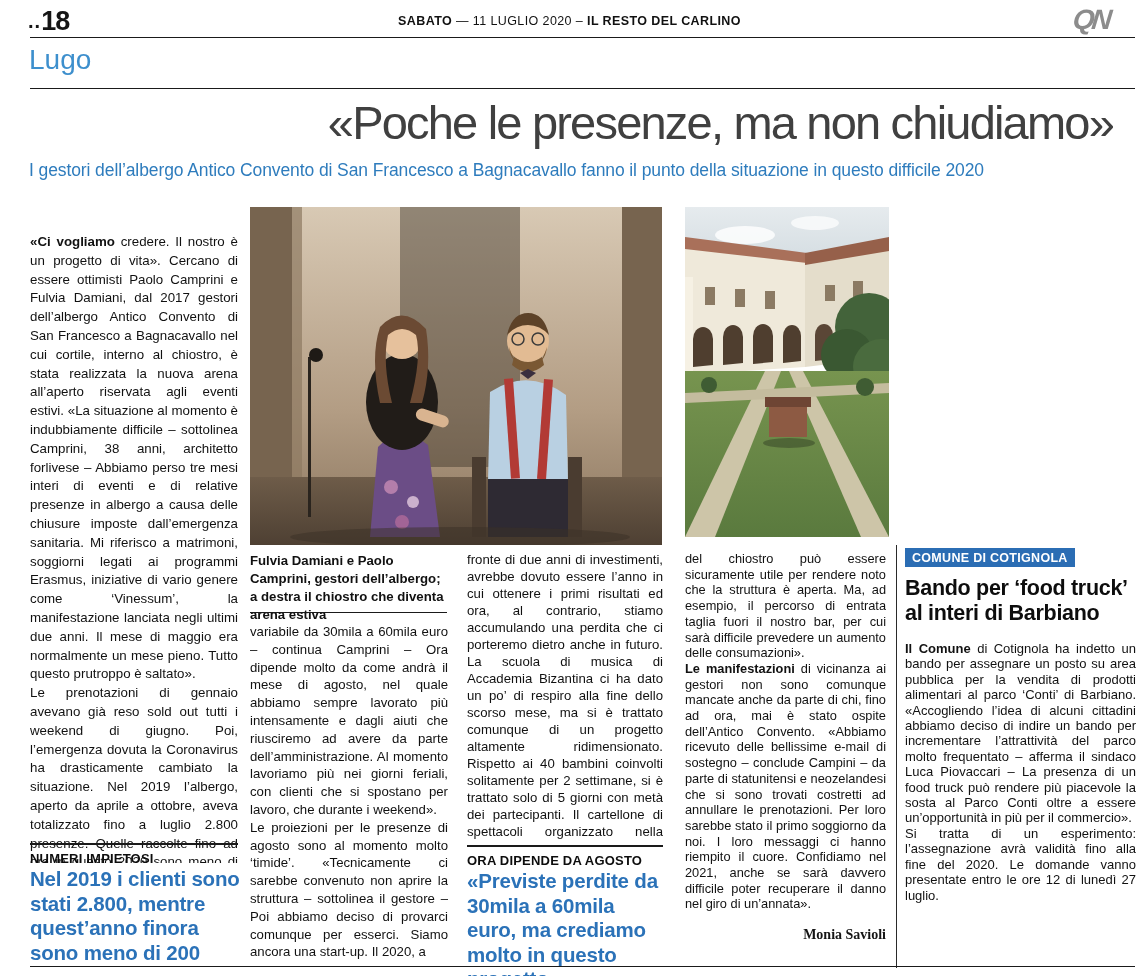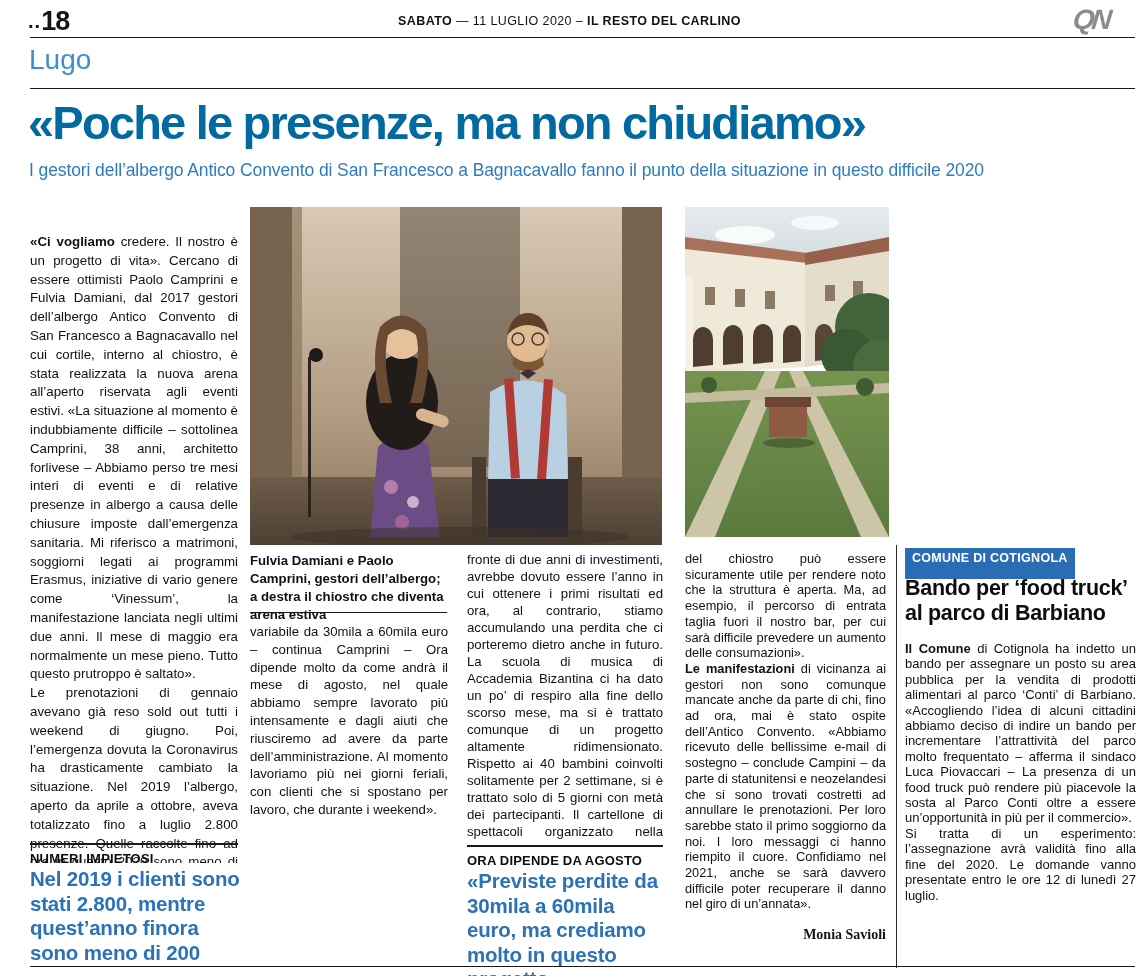--- a/index.html
+++ b/index.html
@@ -12,22 +12,22 @@
   
   .pagenum{left:28px;top:6px;font-weight:700;font-size:27px;letter-spacing:-1px;}
   .pagenum .dots{font-size:20px;letter-spacing:1px;vertical-align:2px;}
   .dateline{left:0;right:0;top:14px;text-align:center;font-size:12.5px;letter-spacing:.4px;color:#111;}
   .dateline .b{font-weight:700;}
   .qn{right:30px;top:4px;font-size:28px;font-weight:700;font-style:italic;
       letter-spacing:-3px;color:#8c8c8c;transform:skewX(-6deg);}
 
   .section-title{left:29px;top:44px;font-size:28px;font-weight:400;color:#3d8fcd;}
 
-  .headline{left:28px;top:95px;width:1085px;font-size:47px;font-weight:700;
-            letter-spacing:-1.8px;color:#0369a1;white-space:nowrap;}
+  .headline{left:28px;top:95px;width:1085px;font-size:47px;font-weight:400;
+            letter-spacing:-1.8px;color:#404040;white-space:nowrap;text-align:right;}
   .subhead{left:29px;top:160px;width:1090px;font-size:17.5px;color:#2e7cbd;letter-spacing:-0.1px;}
 
   
   .coltext{text-align:justify;overflow:hidden;hyphens:auto;-webkit-hyphens:auto;color:#111;}
   .coltext p{margin:0;}
   .col1{left:30px;top:209px;width:208px;height:630px;font-size:13.3px;line-height:18.8px;margin-top:24px;}
   .col2{left:250px;top:623px;width:198px;height:344px;font-size:13.2px;line-height:17.8px;}
   .col3{left:467px;top:551px;width:196px;height:290px;font-size:13.2px;line-height:17px;}
   .col4{left:685px;top:551px;width:201px;height:372px;font-size:12.8px;line-height:15.7px;}
   .byline{left:685px;top:927px;width:201px;text-align:right;font-weight:700;font-size:14px;font-family:Liberation Serif, serif;}
@@ -36,21 +36,21 @@
 
   .kicker{font-size:13px;font-weight:700;letter-spacing:.2px;color:#0d0d0d;}
   .bigblue{font-size:20.5px;font-weight:700;line-height:24.5px;color:#2b72b8;letter-spacing:-0.2px;}
   .numbers-kicker{left:30px;top:851px;}
   .numbers-text{left:30px;top:867px;width:210px;}
   .quote-kicker{left:467px;top:853px;}
   .quote-text{left:467px;top:869px;width:200px;}
 
   
   .sb-label{left:905px;top:548px;background:#2b6db4;color:#ffffff;font-size:12.5px;
-            font-weight:700;letter-spacing:.3px;padding:3px 7px 14px 7px;}
+            font-weight:700;letter-spacing:.3px;padding:3px 7px 2px 7px;}
   .sb-headline{left:905px;top:576px;width:232px;font-size:21.5px;font-weight:700;
                line-height:25px;letter-spacing:-0.3px;color:#0d0d0d;}
   .sb-body{left:905px;top:641px;width:231px;height:310px;font-size:13px;line-height:15.4px;}
 
   .vrule{position:absolute;width:1px;background:#2a2a2a;}
   .photo{position:absolute;overflow:hidden;}
   .photo svg{display:block;width:100%;height:100%;}
 </style>
 </head>
 <body>
@@ -173,20 +173,21 @@
       <circle cx="24" cy="178" r="8" fill="#3f5c33"></circle>
       <circle cx="180" cy="180" r="9" fill="#3f5c33"></circle>
     </svg>
   </div>
 
   <div class="abs caption">Fulvia Damiani e Paolo Camprini, gestori dell’albergo; a destra il chiostro che diventa arena estiva</div>
   <div class="rule" style="left:250px;top:612px;width:197px;"></div>
 
   <div class="abs coltext col2">
     <p>variabile da 30mila a 60mila euro – continua Camprini – Ora dipende molto da come andrà il mese di agosto, nel quale abbiamo sempre lavorato più intensamente e dagli aiuti che riusciremo ad avere da parte dell’amministrazione. Al momento lavoriamo più nei giorni feriali, con clienti che si spostano per lavoro, che durante i weekend».</p>
+    <p>Le proiezioni per le presenze di agosto sono al momento molto ‘timide’. «Tecnicamente ci sarebbe convenuto non aprire la struttura – sottolinea il gestore – Poi abbiamo deciso di provarci comunque per esserci. Siamo ancora una start-up. Il 2020, a</p>
   </div>
 
   <div class="abs coltext col3">
     <p>fronte di due anni di investimenti, avrebbe dovuto essere l’anno in cui ottenere i primi risultati ed ora, al contrario, stiamo accumulando una perdita che ci porteremo dietro anche in futuro. La scuola di musica di Accademia Bizantina ci ha dato un po’ di respiro alla fine dello scorso mese, ma si è trattato comunque di un progetto altamente ridimensionato. Rispetto ai 40 bambini coinvolti solitamente per 2 settimane, si è trattato solo di 5 giorni con metà dei partecipanti. Il cartellone di spettacoli organizzato nella nuova arena</p>
   </div>
 
   <div class="rule thick" style="left:467px;top:845px;width:196px;"></div>
   <div class="abs kicker quote-kicker">ORA DIPENDE DA AGOSTO</div>
   <div class="abs bigblue quote-text">«Previste perdite da 30mila a 60mila euro, ma crediamo molto in questo progetto»</div>
 
@@ -196,21 +197,21 @@
   </div>
   <div class="abs byline">Monia Savioli</div>
 
   <div class="rule thick" style="left:30px;top:843px;width:208px;"></div>
   <div class="abs kicker numbers-kicker">NUMERI IMPIETOSI</div>
   <div class="abs bigblue numbers-text">Nel 2019 i clienti sono stati 2.800, mentre quest’anno finora sono meno di 200</div>
 
   <div class="vrule" style="left:896px;top:545px;height:423px;"></div>
 
   <div class="abs sb-label">COMUNE DI COTIGNOLA</div>
-  <div class="abs sb-headline">Bando per ‘food truck’ al parco di Barbiano</div>
+  <div class="abs sb-headline">Bando per ‘food truck’ al interi di Barbiano</div>
   <div class="abs coltext sb-body">
     <p><b>Il Comune</b><span> di Cotignola ha indetto un bando per assegnare un posto su area pubblica per la vendita di prodotti alimentari al parco ‘Conti’ di Barbiano. «Accogliendo l’idea di alcuni cittadini abbiamo deciso di indire un bando per incrementare l’attrattività del parco molto frequentato – afferma il sindaco Luca Piovaccari – La presenza di un food truck può rendere più piacevole la sosta al Parco Conti oltre a essere un’opportunità in più per il commercio».</span></p>
     <p>Si tratta di un esperimento: l’assegnazione avrà validità fino alla fine del 2020. Le domande vanno presentate entro le ore 12 di lunedì 27 luglio.</p>
   </div>
 
   <div class="rule" style="left:30px;top:966px;width:1105px;"></div>
 
 </div>
 
 </body></html>

